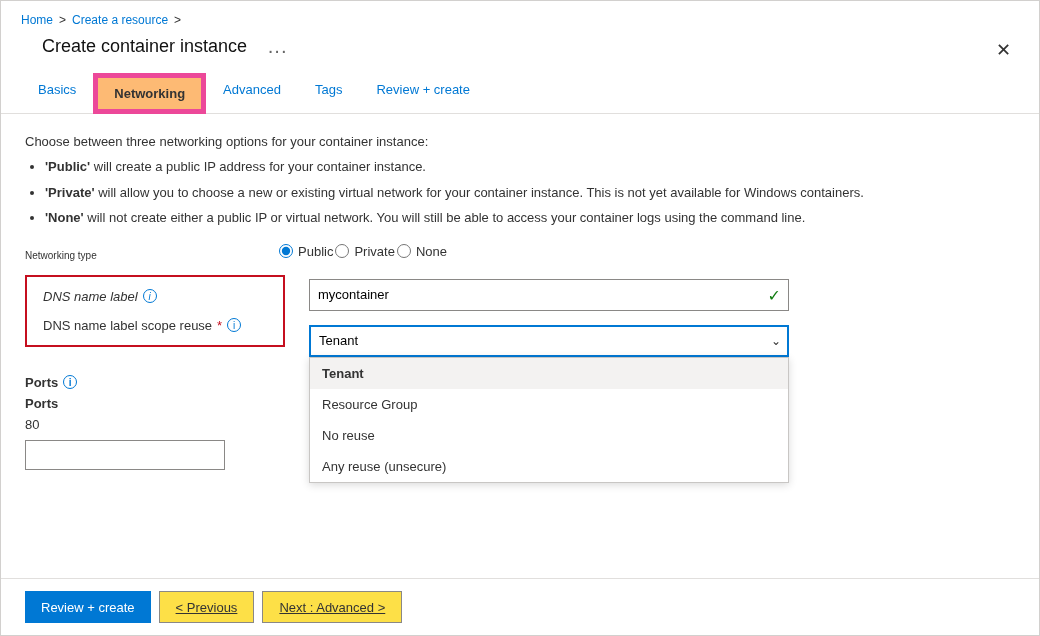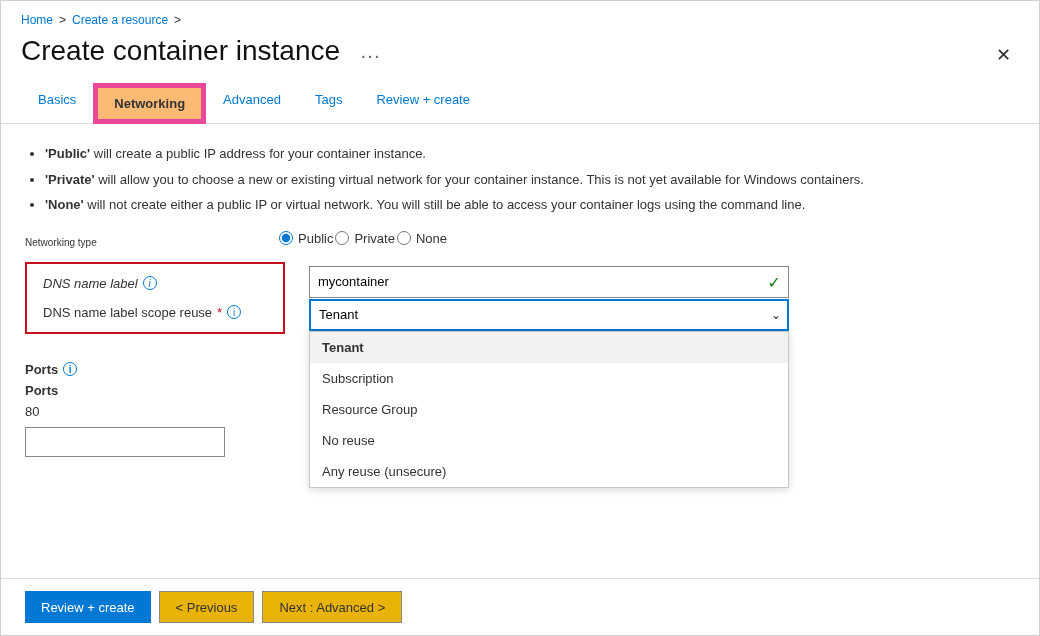--- a/index.html
+++ b/index.html
@@ -3,21 +3,21 @@
   <meta charset="utf-8">
   <style>
     * { box-sizing: border-box; margin: 0; padding: 0; }
     body { font-family: 'Segoe UI', Arial, sans-serif; font-size: 13px; color: #333; background: #f3f2f1; display: flex; align-items: center; justify-content: center; min-height: 100vh; }
     .modal { background: #fff; width: 1040px; min-height: 636px; border: 1px solid #d2d0ce; position: relative; display: flex; flex-direction: column; }
     .modal-header { padding: 12px 20px 0 20px; border-bottom: 1px solid #e1dfdd; }
     .breadcrumb { font-size: 12px; color: #0078d4; margin-bottom: 8px; display: flex; align-items: center; gap: 6px; }
     .breadcrumb span { color: #333; }
     .breadcrumb a { color: #0078d4; text-decoration: none; cursor: pointer; }
     .title-row { display: flex; align-items: center; justify-content: space-between; }
-    .page-title { font-size: 28px; font-weight: 300; color: #111; padding-bottom: 8px; }
+    .page-title { font-size: 18px; font-weight: 300; color: #111; padding-bottom: 8px; margin-left: 21px; }
     .title-dots { font-size: 20px; color: #666; margin-left: 10px; cursor: pointer; }
     .close-btn { font-size: 18px; cursor: pointer; color: #333; border: none; background: none; padding: 4px 8px; }
     .tabs { display: flex; gap: 0; margin-top: 8px; }
     .tab { padding: 8px 16px; font-size: 13px; color: #0078d4; cursor: pointer; border: 1px solid transparent; margin-bottom: -1px; text-decoration: none; }
     .tab.active { border: 5px solid #ec4899; color: #333; font-weight: 600; background: #fdba74; }
     .modal-body { padding: 20px 24px; flex: 1; overflow-y: auto; }
     .description { font-size: 13px; color: #333; margin-bottom: 8px; }
     .bullets { margin-left: 20px; margin-bottom: 16px; }
     .bullets li { margin-bottom: 6px; line-height: 1.5; }
     .bullet-key { font-weight: 700; }
@@ -36,21 +36,21 @@
     .dropdown-option.selected { background: #f3f2f1; font-weight: 600; }
     .highlighted-box { border: 2px solid #c50f1f; padding: 12px 16px; margin-bottom: 14px; width: 260px; }
     .highlighted-inner { display: flex; flex-direction: column; gap: 14px; }
     .ports-section { margin-top: 8px; }
     .ports-label-row { display: flex; align-items: center; gap: 5px; margin-bottom: 6px; font-size: 13px; font-weight: 600; }
     .ports-header { font-size: 13px; font-weight: 600; margin-bottom: 6px; }
     .port-value { font-size: 13px; margin-bottom: 8px; }
     .port-input { width: 200px; height: 30px; border: 1px solid #8a8886; padding: 0 8px; font-size: 13px; outline: none; }
     .modal-footer { padding: 12px 24px; border-top: 1px solid #e1dfdd; display: flex; align-items: center; gap: 8px; }
     .btn-primary { background: #0078d4; color: #fff; border: none; padding: 6px 16px; font-size: 13px; cursor: pointer; height: 32px; }
-    .btn-secondary { background: #eab308; color: #333; border: 1px solid #8a8886; padding: 2px 16px; font-size: 13px; cursor: pointer; height: 32px; }
+    .btn-secondary { background: #fde047; color: #333; border: 1px solid #8a8886; padding: 2px 16px; font-size: 13px; cursor: pointer; height: 32px; text-decoration: underline; }
     .networking-row { display: flex; align-items: flex-start; gap: 24px; margin-bottom: 14px; }
     .networking-label { width: 230px; font-size: 10px; font-weight: 400; padding-top: 6px; flex-shrink: 0; }
   </style>
 </head>
 <body>
 
 <div class="modal">
 
   <div class="modal-header">
     <div class="breadcrumb">
@@ -69,20 +69,21 @@
     <nav class="tabs">
       <a class="tab">Basics</a>
       <a class="tab active">Networking</a>
       <a class="tab">Advanced</a>
       <a class="tab">Tags</a>
       <a class="tab">Review + create</a>
     </nav>
   </div>
 
   <div class="modal-body">
+    <p class="description">Choose between three networking options for your container instance:</p>
     <ul class="bullets">
       <li>
         <span class="bullet-key">'Public'</span><span> will create a public IP address for your container instance.</span>
       </li>
       <li>
         <span class="bullet-key">'Private'</span><span> will allow you to choose a new or existing virtual network for your container instance. This is not yet available for Windows containers.</span>
       </li>
       <li>
         <span class="bullet-key">'None'</span><span> will not create either a public IP or virtual network. You will still be able to access your container logs using the command line.</span>
       </li>
@@ -113,40 +114,39 @@
             <span>DNS name label</span>
             <span class="info-icon">i</span>
           </div>
           <div style="display:flex;align-items:center;gap:5px;">
             <span>DNS name label scope reuse</span>
             <span style="color:#c50f1f;">*</span>
             <span class="info-icon">i</span>
           </div>
         </div>
       </div>
-      <div style="display:flex;flex-direction:column;gap:1px;padding-top:4px;">
+      <div style="display:flex;flex-direction:column;gap:14px;padding-top:4px;">
 
         <div class="input-wrapper">
           <input type="text" class="text-input" value="mycontainer" style="border: 1px solid rgb(138, 136, 134);">
           <span class="input-check">✓</span>
         </div>
 
         <div class="dropdown-wrapper" style="position:relative;">
           <select class="dropdown-select">
             <option value="Tenant" selected="">Tenant</option>
             <option value="Subscription">Subscription</option>
             <option value="ResourceGroup">Resource Group</option>
             <option value="NoReuse">No reuse</option>
             <option value="AnyReuse">Any reuse (unsecure)</option>
           </select>
           <span class="dropdown-arrow">⌄</span>
           
           <div class="dropdown-menu">
             <div class="dropdown-option selected">Tenant</div>
-            <div class="dropdown-option">Subscription</div>
             <div class="dropdown-option">Resource Group</div>
             <div class="dropdown-option">No reuse</div>
             <div class="dropdown-option">Any reuse (unsecure)</div>
           </div>
         </div>
       </div>
     </div>
 
     <div class="ports-section">
       <div class="ports-label-row">

